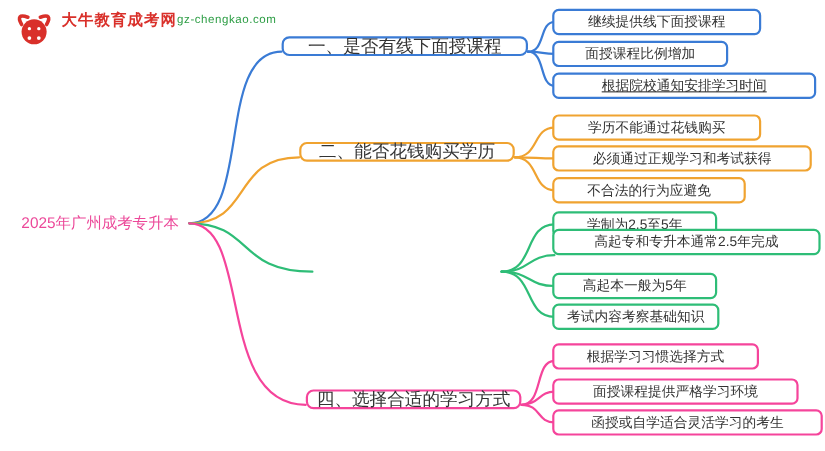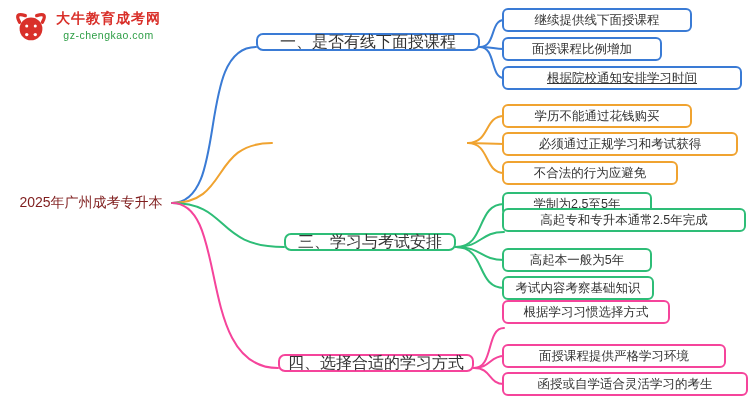--- a/index.html
+++ b/index.html
@@ -41,30 +41,30 @@
     z-index:2;
   }
   .c1{border-color:#3a7bd5;}
   .c2{border-color:#f0a330;}
   .c3{border-color:#2ebd77;}
   .c4{border-color:#f5449b;}
   .root-label{
     position:absolute;
     left:10px;top:192px;width:162px;height:22px;
     display:flex;align-items:center;justify-content:center;
-    font-size:14px;font-weight:500;color:#7f1d1d;
+    font-size:14px;font-weight:500;color:#ec4899;
     white-space:nowrap;z-index:2;
   }
   .logo{
     position:absolute;left:12px;top:8px;
     display:flex;align-items:flex-start;
     cursor:pointer;z-index:3;
   }
   .logo-icon{width:38px;height:38px;margin-right:6px;}
-  .logo-text{display:flex;flex-direction:column;align-items:center;}
+  .logo-text{display:flex;align-items:center;}
   .logo-title{
     color:#d9302a;font-size:14px;font-weight:bold;
     letter-spacing:1px;line-height:20px;white-space:nowrap;
   }
   .logo-domain{
     color:#2e9e46;font-size:10.5px;line-height:14px;
     letter-spacing:0.5px;white-space:nowrap;
   }
 </style>
 </head>
@@ -109,33 +109,33 @@
     </svg>
     <div class="logo-text">
       <div class="logo-title">大牛教育成考网</div>
       <div class="logo-domain">gz-chengkao.com</div>
     </div>
   </div>
 
   <div class="root-label">2025年广州成考专升本</div>
 
   <div class="node branch-box c1" style="left:256px;top:33px;width:224px;">一、是否有线下面授课程</div>
-  <div class="node branch-box c3" style="left:284px;top:233px;width:172px;">三、学习与考试安排</div>
+  <div class="node branch-box c2" style="left:272px;top:129px;width:196px;">二、能否花钱购买学历</div>
   <div class="node branch-box c4" style="left:278px;top:354px;width:196px;">四、选择合适的学习方式</div>
 
   <div class="node leaf-box c1" style="left:502px;top:37px;width:160px;">面授课程比例增加</div>
   <div class="node leaf-box c1" style="left:502px;top:8px;width:190px;">继续提供线下面授课程</div>
   <div class="node leaf-box c1" style="left:502px;top:66px;width:240px;text-decoration:underline;">根据院校通知安排学习时间</div>
 
   <div class="node leaf-box c2" style="left:502px;top:104px;width:190px;">学历不能通过花钱购买</div>
   <div class="node leaf-box c2" style="left:502px;top:132px;width:236px;">必须通过正规学习和考试获得</div>
   <div class="node leaf-box c2" style="left:502px;top:161px;width:176px;">不合法的行为应避免</div>
 
   <div class="node leaf-box c3" style="left:502px;top:192px;width:150px;">学制为2.5至5年</div>
   <div class="node leaf-box c3" style="left:502px;top:208px;width:244px;">高起专和专升本通常2.5年完成</div>
   <div class="node leaf-box c3" style="left:502px;top:248px;width:150px;">高起本一般为5年</div>
   <div class="node leaf-box c3" style="left:502px;top:276px;width:152px;">考试内容考察基础知识</div>
 
-  <div class="node leaf-box c4" style="left:502px;top:300px;width:168px;">根据学习习惯选择方式</div>
+  <div class="node leaf-box c4" style="left:502px;top:312px;width:188px;">根据学习习惯选择方式</div>
   <div class="node leaf-box c4" style="left:502px;top:344px;width:224px;">面授课程提供严格学习环境</div>
   <div class="node leaf-box c4" style="left:502px;top:372px;width:246px;">函授或自学适合灵活学习的考生</div>
 
 </div>
 
 </body></html>

